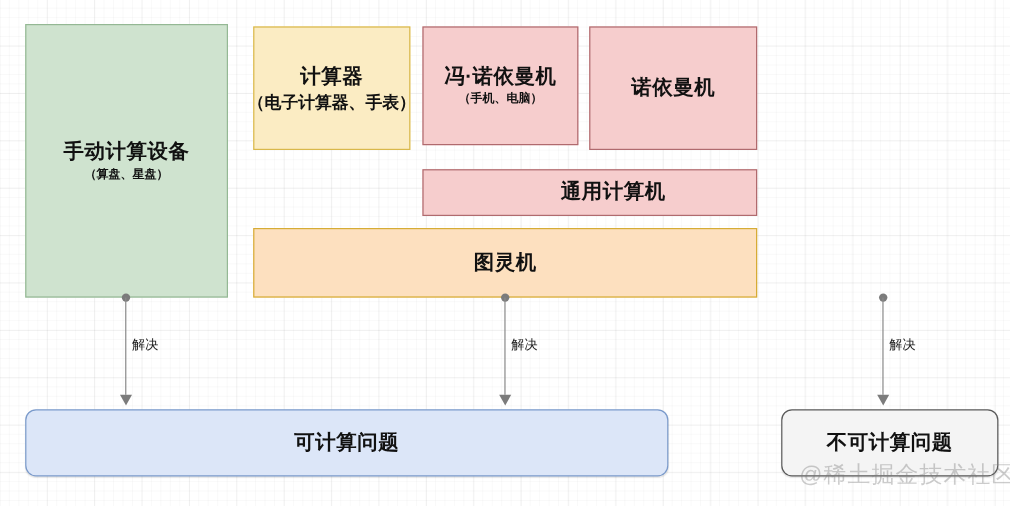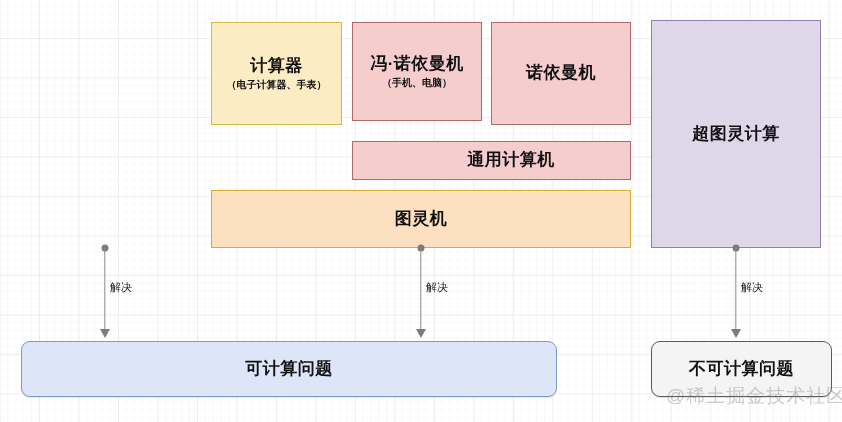--- a/index.html
+++ b/index.html
@@ -83,47 +83,48 @@
     font-size:19px;
     white-space:nowrap;
     letter-spacing:1px;
   }
 </style>
 </head>
 <body>
 
 <div id="canvas">
 
+  <div class="box c-green" style="left:21px;top:20px;width:169px;height:228px;">
+    <div class="title" style="font-size:17px;">手动计算设备</div>
+    <div class="sub" style="font-size:10px;">（算盘、星盘）</div>
+  </div>
 
   <div class="box c-yellow" style="left:211px;top:22px;width:131px;height:103px;">
     <div class="title" style="font-size:17px;">计算器</div>
-    <div class="sub" style="font-size:10px;">（电子计算器、手表）</div>
+    <div class="sub" style="font-size:14px;">（电子计算器、手表）</div>
   </div>
 
   <div class="box c-pink" style="left:352px;top:22px;width:130px;height:99px;">
     <div class="title" style="font-size:17px;">冯·诺依曼机</div>
     <div class="sub" style="font-size:10px;">（手机、电脑）</div>
   </div>
 
   <div class="box c-pink" style="left:491px;top:22px;width:140px;height:103px;">
     <div class="title" style="font-size:17px;">诺依曼机</div>
   </div>
 
 
   <div class="box c-pink" style="left:352px;top:141px;width:279px;height:39px;padding-left:39px;">
     <div class="title" style="font-size:17px;">通用计算机</div>
   </div>
 
   <div class="box c-orange" style="left:211px;top:190px;width:420px;height:58px;">
     <div class="title" style="font-size:17px;">图灵机</div>
   </div>
 
-  <div class="box c-purple" style="left:651px;top:20px;width:170px;height:228px;">
-    <div class="title" style="font-size:17px;">超图灵计算</div>
-  </div>
 
   <div class="box c-blue" style="left:21px;top:341px;width:536px;height:56px;">
     <div class="title" style="font-size:17px;">可计算问题</div>
   </div>
 
   <div class="box c-grey" style="left:651px;top:341px;width:181px;height:56px;">
     <div class="title" style="font-size:17px;">不可计算问题</div>
   </div>
 
   <div class="conn" style="left:95px;top:248px;width:20px;height:90px;">

